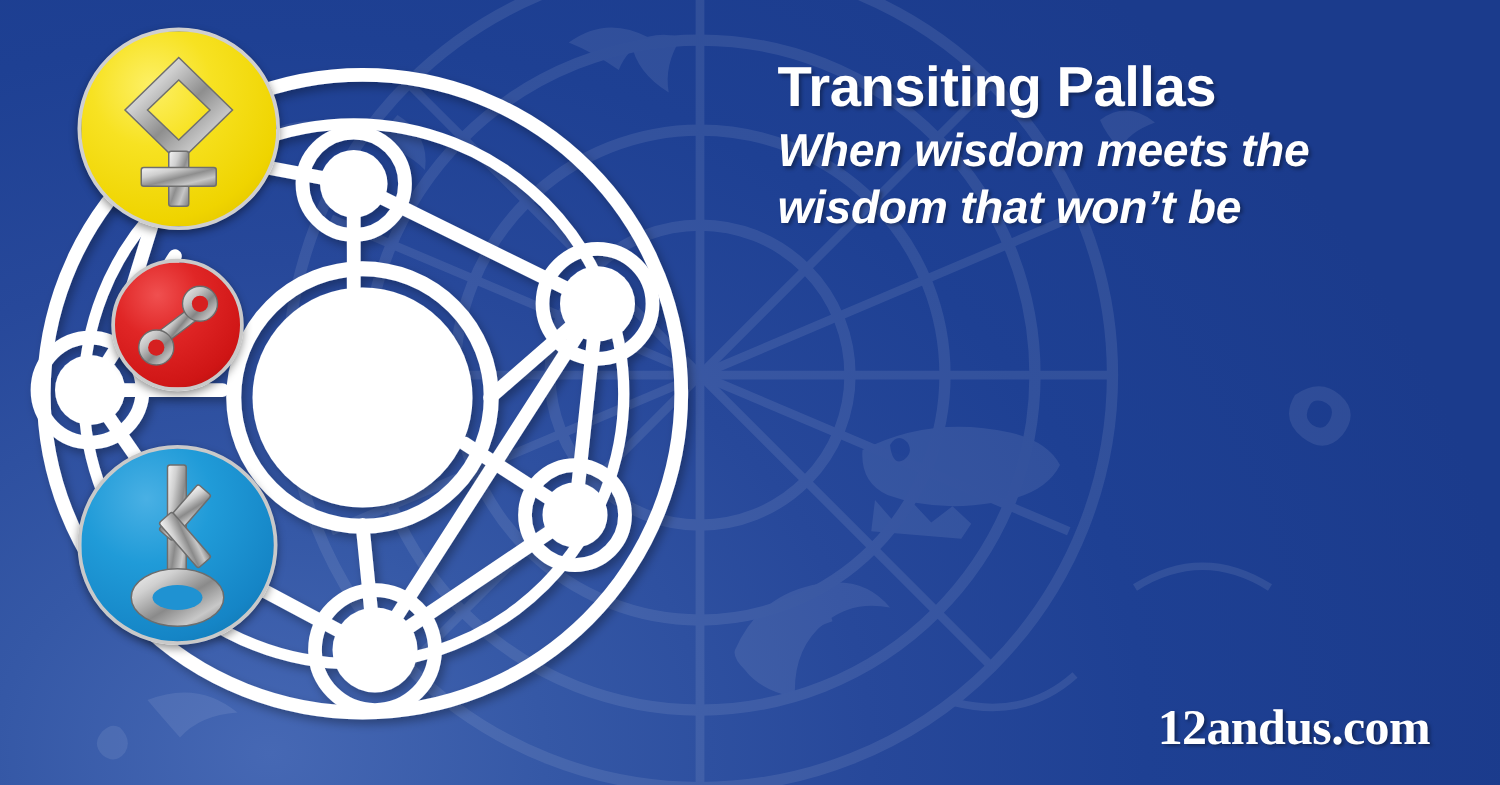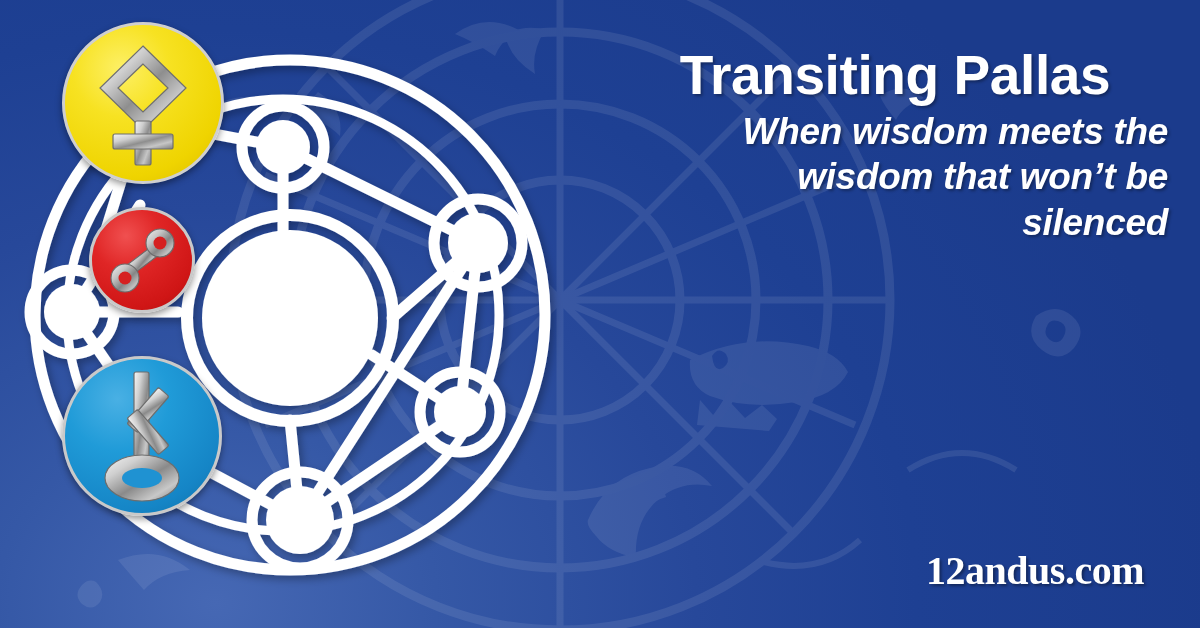--- a/index.html
+++ b/index.html
@@ -78,43 +78,41 @@
   
   .text-col {
     position: absolute;
     left: 622px;
     top: 44px;
     width: 546px;
   }
   .headline {
     margin: 0;
     color: #ffffff;
-    font-size: 55px;
+    font-size: 45px;
     font-weight: bold;
     line-height: 1.15;
     letter-spacing: -0.4px;
     text-shadow: 2px 2px 3px rgba(0,0,0,0.33);
-    text-align: center;
   }
   .subhead {
     margin: 2px 0 0 0;
     color: #ffffff;
     font-size: 37px;
     font-style: italic;
     font-weight: bold;
     line-height: 1.22;
     letter-spacing: -0.3px;
     text-shadow: 2px 2px 3px rgba(0,0,0,0.33);
-    text-align: right;
   }
 
   .brand {
     position: absolute;
     right: 56px;
-    bottom: 34px;
+    bottom: 23px;
     color: #ffffff;
     font-family: "Liberation Serif", serif;
     font-weight: bold;
     font-size: 40px;
     letter-spacing: -0.5px;
     text-shadow: 2px 2px 3px rgba(0,0,0,0.38);
   }
 </style>
 </head>
 <body>
@@ -283,19 +281,18 @@
     </svg>
   </div>
 
   <div class="text-col">
     <h1 class="headline">
       <span>Transiting Pallas</span><br>
     </h1>
     <p class="subhead">
       <span>When wisdom meets the</span><br>
       <span>wisdom that won’t be</span><br>
-      <span>silenced</span>
     </p>
   </div>
 
   <div class="brand">12andus.com</div>
 
 </div>
 
 </body></html>

